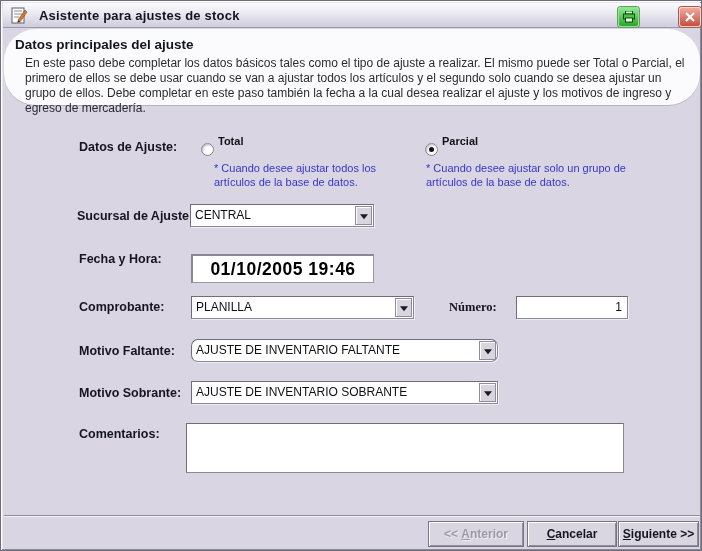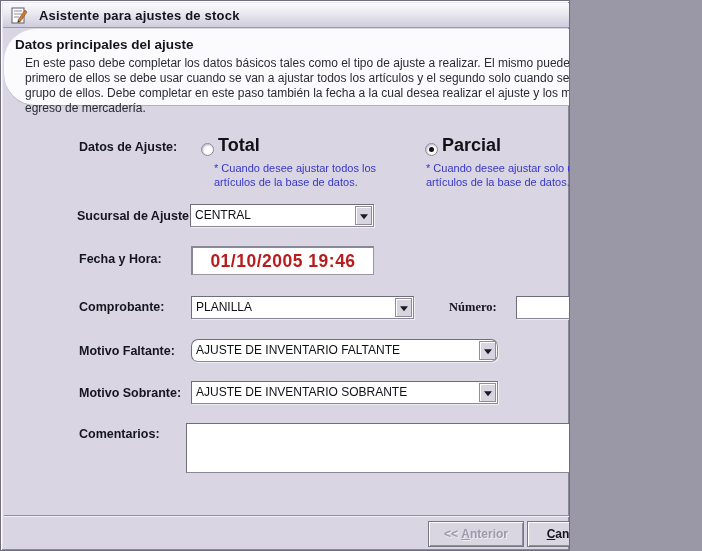--- a/index.html
+++ b/index.html
@@ -1,18 +1,18 @@
 <!DOCTYPE html>
 <html><head>
 <meta charset="utf-8">
 <style>
   html,body{margin:0;padding:0;background:#9a98a6;}
   *{box-sizing:border-box;font-family:"Liberation Sans",sans-serif;}
   .window{
-    position:relative;width:570px;height:551px;background:#D9D5E2;
+    position:relative;width:702px;height:551px;background:#D9D5E2;
     border:1px solid #6f6d7d;
     box-shadow:inset 1px 1px 0 #ffffff, inset -1px -1px 0 #8b8899, inset 2px 2px 0 #e8e6f0;
     overflow:hidden;
   }
   
   .titlebar{
     position:absolute;left:2px;top:2px;width:698px;height:25px;
     background:linear-gradient(to bottom,#fbfbfd 0%,#e9e8f0 45%,#cfccdc 100%);
     border-bottom:1px solid #9b98a9;
   }
@@ -47,21 +47,21 @@
   .hint{position:absolute;font-size:11px;line-height:14px;color:#3737C8;}
   
   .radio{
     position:absolute;width:13px;height:13px;border-radius:50%;background:#fff;
     border:1px solid #8a8896;
     box-shadow:inset 1px 1px 2px #b9b7c4;
   }
   .radio.checked::after{
     content:"";position:absolute;left:3px;top:3px;width:5px;height:5px;border-radius:50%;background:#111;
   }
-  .radio-label{position:absolute;font-size:18px;font-weight:bold;color:#111118;}
+  .radio-label{position:absolute;font-size:11px;font-weight:bold;color:#111118;}
   
   .combo{
     position:absolute;height:23px;background:#fff;
     border:1px solid #8a8898;border-top-color:#6f6d7c;border-left-color:#6f6d7c;
     box-shadow:1px 1px 0 #efeef4;
   }
   .combo-text{
     position:absolute;left:4px;top:3px;right:20px;font-size:12px;color:#101018;
     white-space:nowrap;overflow:hidden;
   }
@@ -77,21 +77,21 @@
   .textfield{
     position:absolute;background:#fff;
     border:1px solid #8a8898;border-top-color:#6f6d7c;border-left-color:#6f6d7c;
     box-shadow:1px 1px 0 #efeef4;
     font-size:12px;color:#101018;
   }
   .date-field{
     position:absolute;background:#fff;
     border:1px solid #9a97a6;border-top:2px solid #8a8898;border-left:2px solid #8a8898;
     display:flex;align-items:center;justify-content:center;
-    font-size:17.5px;font-weight:bold;color:#b91c1c;letter-spacing:.5px;
+    font-size:17.5px;font-weight:bold;color:#000000;letter-spacing:.5px;margin-top:8px;
   }
   .comments-box{
     position:absolute;background:#fff;
     border:1px solid #8a8898;border-top-color:#6f6d7c;border-left-color:#6f6d7c;
     font-size:12px;color:#101018;
   }
   .num-text{position:absolute;right:5px;top:3px;font-size:12px;color:#101018;}
   
   .footer-sep{
     position:absolute;left:3px;top:514px;width:696px;height:2px;

